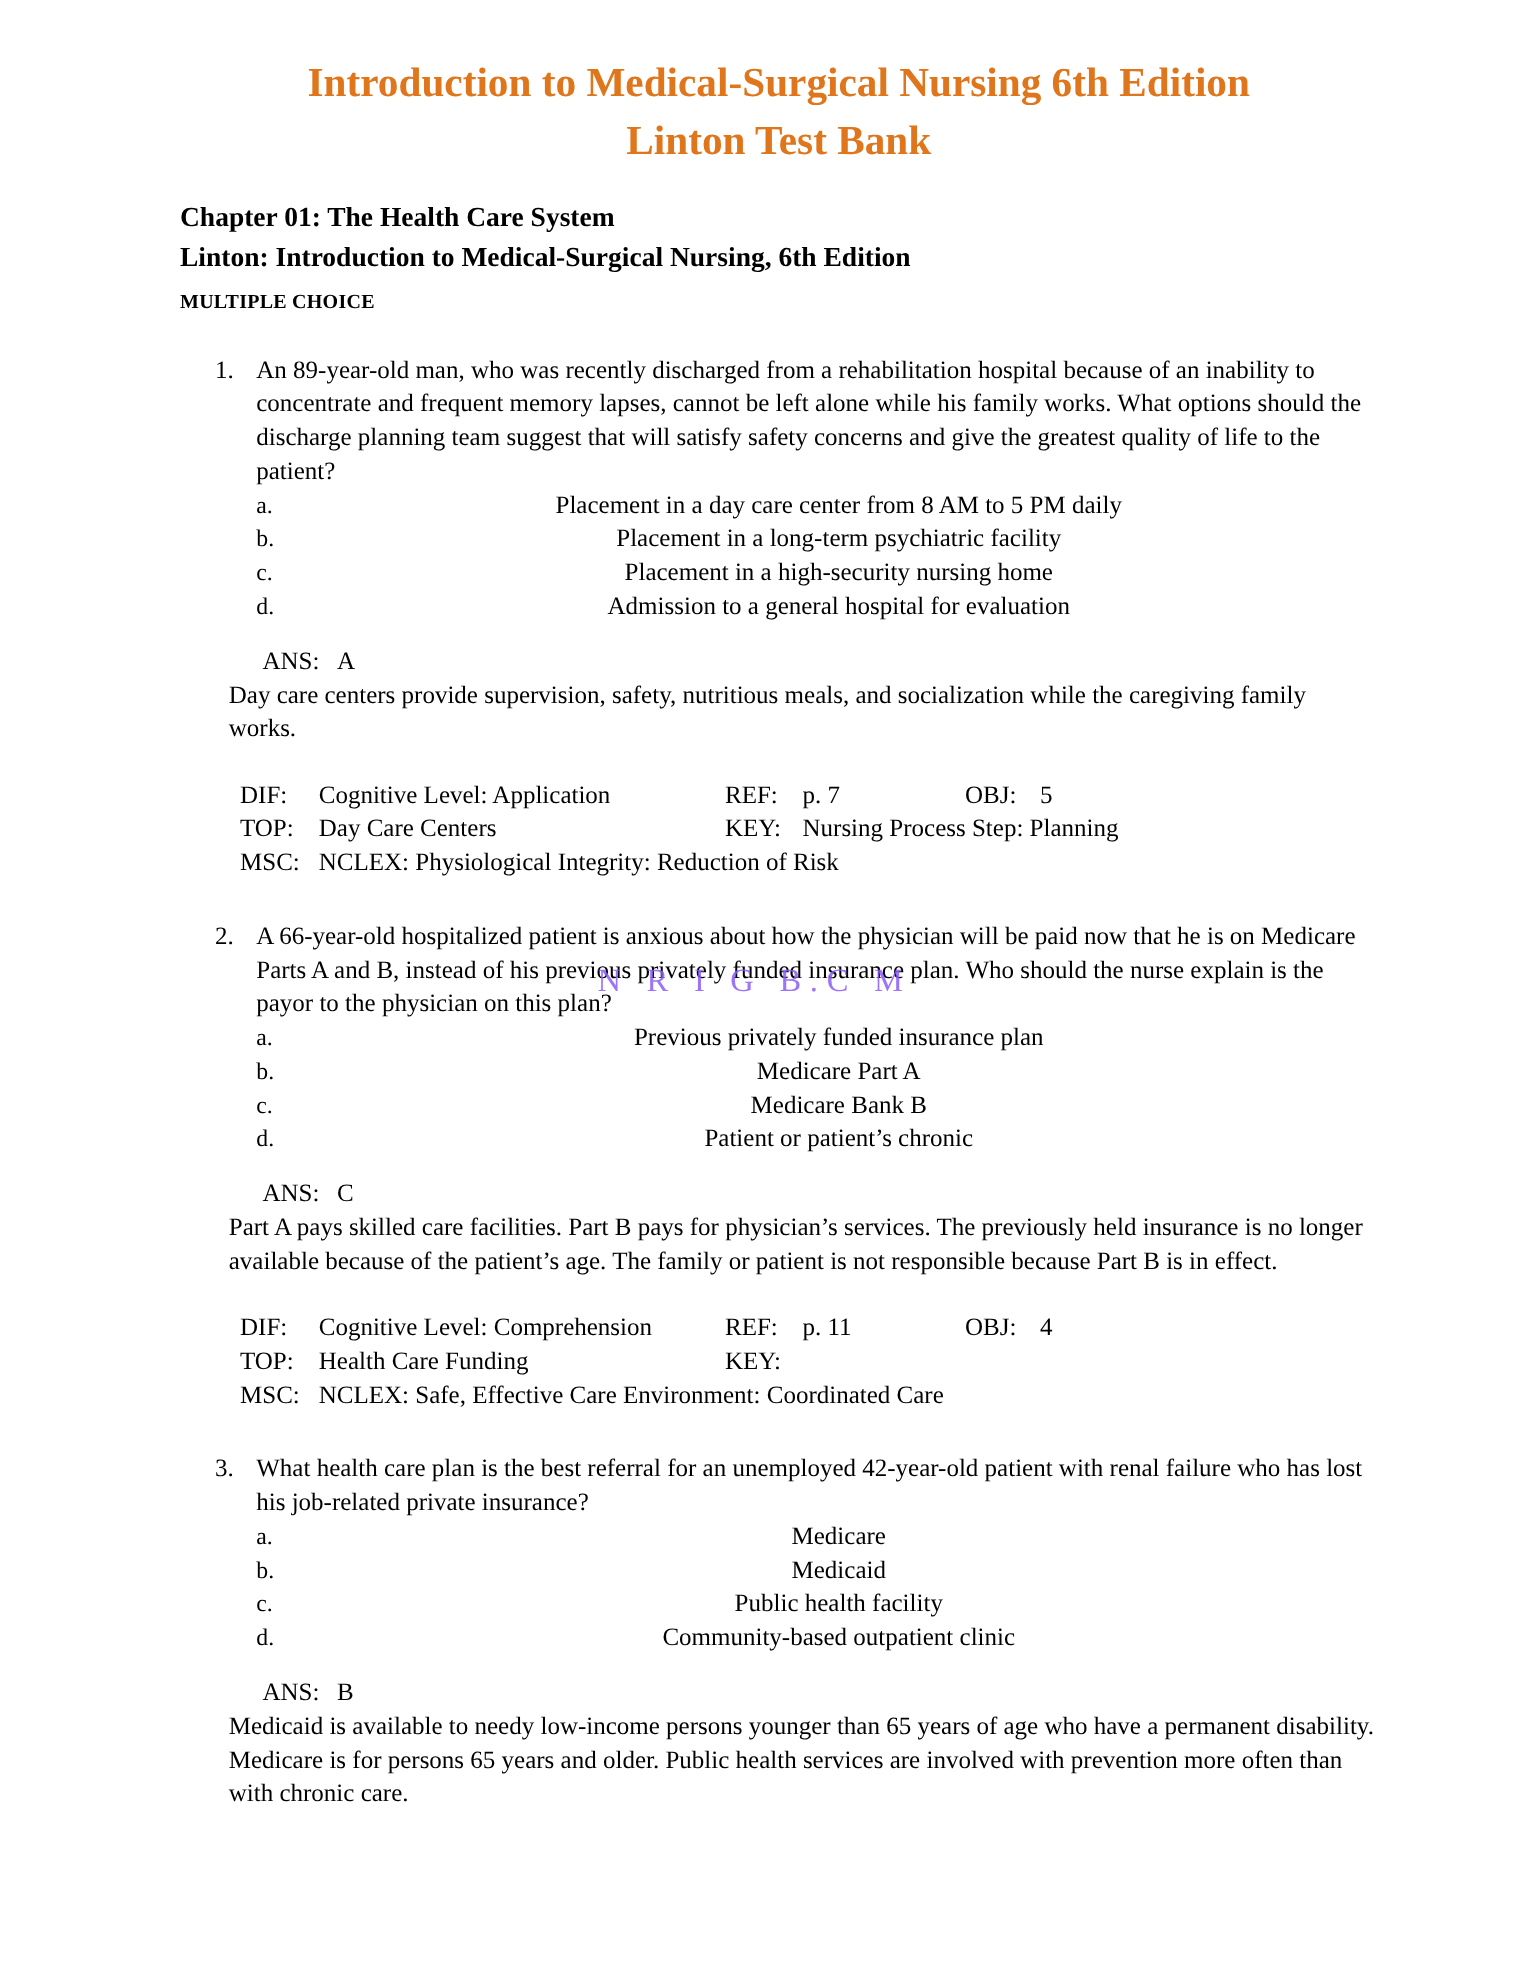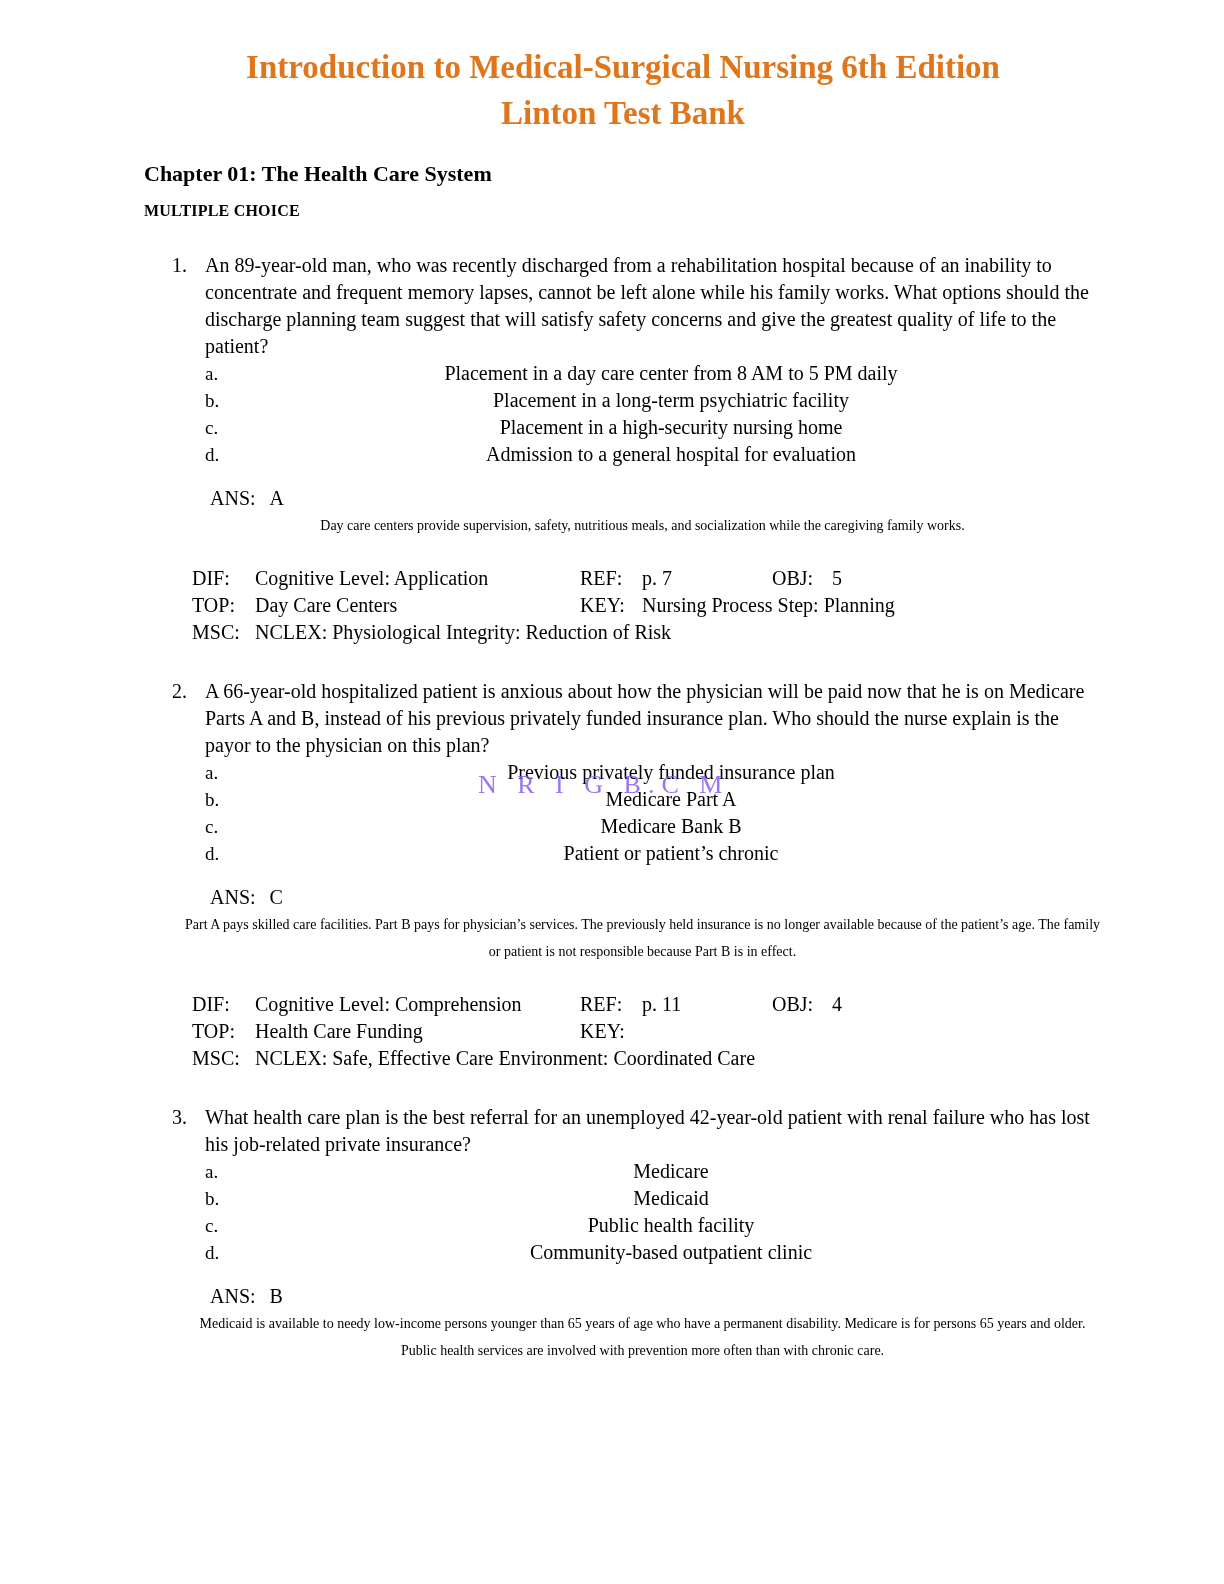--- a/index.html
+++ b/index.html
@@ -48,21 +48,21 @@
   .opt-text { flex:1; font-size:20px; line-height:27px;text-align:center; }
   .ans-line {
     margin-left:61px; margin-top:17px;
     font-size:20px; line-height:27px;
     display:flex;
     text-align:right;
   }
   .ans-label { margin-right:14px; padding-left:5px; }
   .rationale {
     margin-left:39px;
-    font-size:14px; line-height:27px;text-align:center;
+    font-size:20px; line-height:27px;
   }
   .meta { margin-left:48px; margin-top:26px; }
   .meta-line { display:flex; font-size:20px; line-height:27px; }
   .mw-label1 { flex:0 0 63px; }
   .mw-val1   { flex:0 0 325px; }
   .mw-label2 { flex:0 0 62px; }
   .mw-val2   { flex:0 0 130px; }
   .mw-label3 { flex:0 0 60px; }
   .mw-rest   { flex:1; }
   .watermark {
@@ -81,20 +81,21 @@
 
 <div class="page">
 
   <div class="doc-title">
     <div>Introduction to Medical-Surgical Nursing 6th Edition</div>
     <div>Linton Test Bank</div>
   </div>
 
   <div class="chapter-block">
     <div class="h-chapter">Chapter 01: The Health Care System</div>
+    <div class="h-chapter">Linton: Introduction to Medical-Surgical Nursing, 6th Edition</div>
     <div class="h-section">MULTIPLE CHOICE</div>
   </div>
 
   <div class="question">
     <div class="q-row">
       <div class="q-num">1.</div>
       <div class="q-text">An 89-year-old man, who was recently discharged from a rehabilitation hospital because of an inability to concentrate and frequent memory lapses, cannot be left alone while his family works. What options should the discharge planning team suggest that will satisfy safety concerns and give the greatest quality of life to the patient?</div>
     </div>
     <div class="options">
       <div class="opt">

